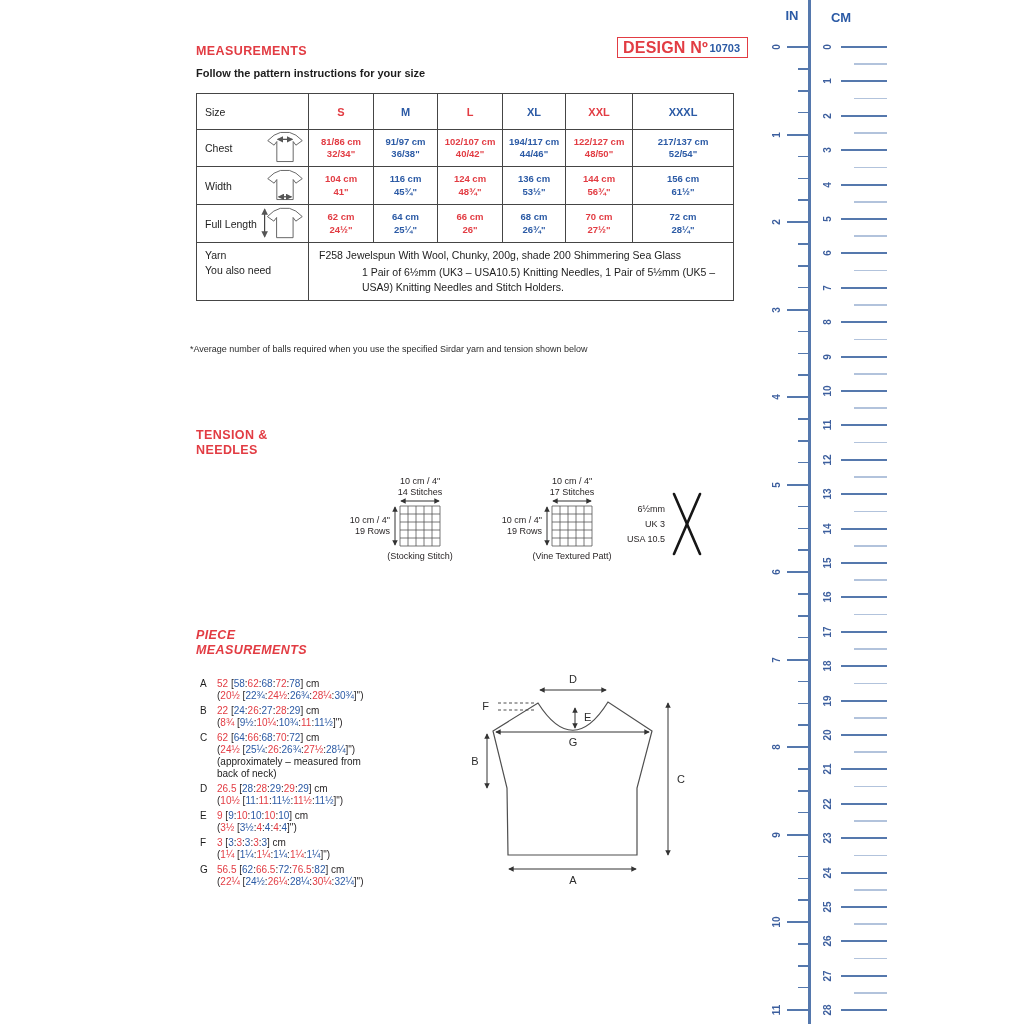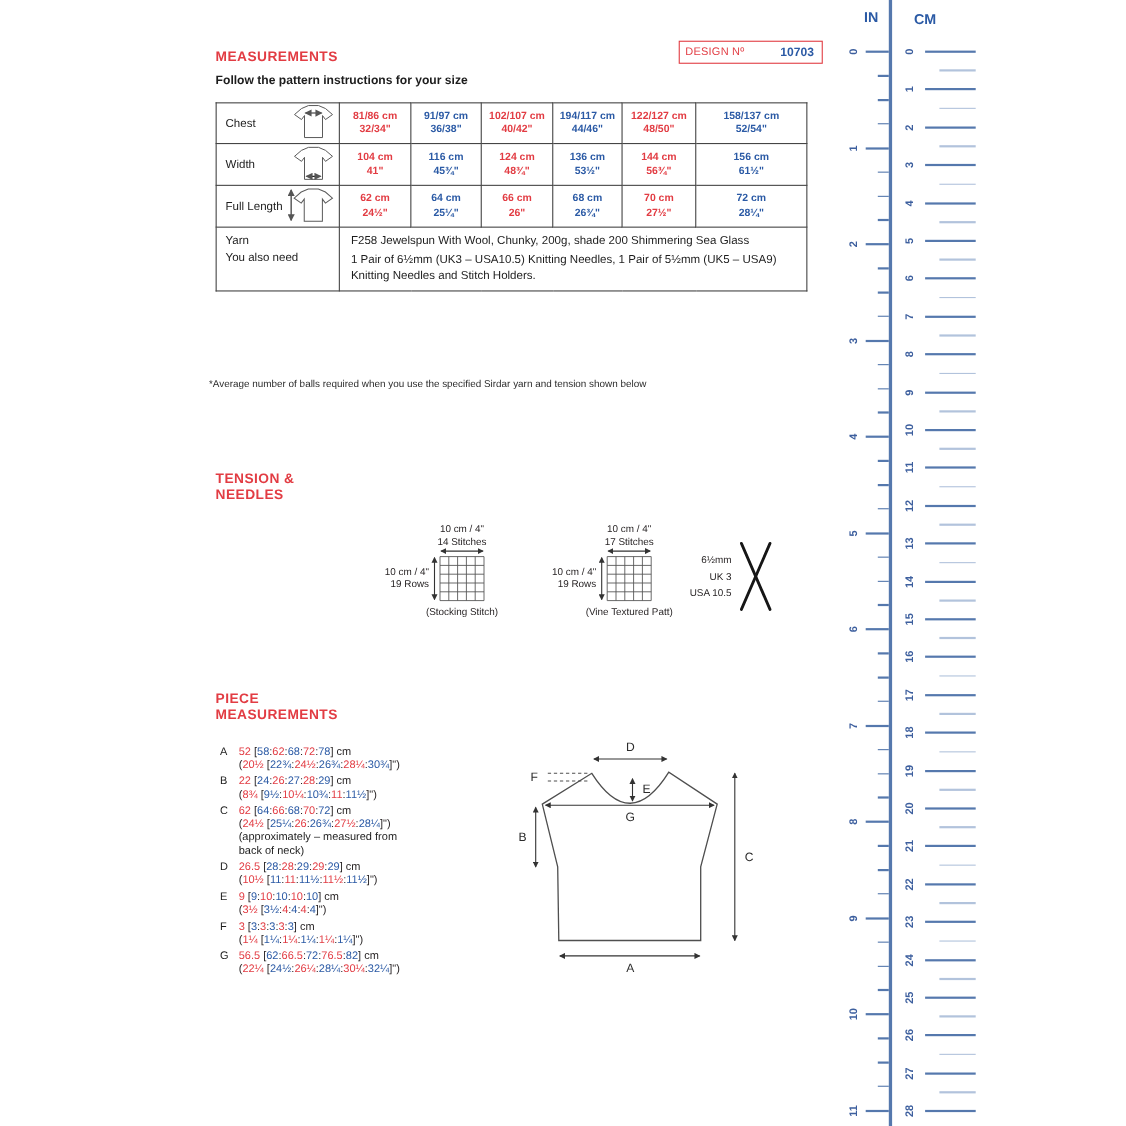--- a/index.html
+++ b/index.html
@@ -14,31 +14,31 @@
   .c-blue{color:var(--blue);}
   .pm-punct{color:#231f20;}
   .red-heading{
     color:var(--red);font-weight:bold;font-size:12.5px;line-height:15px;letter-spacing:.4px;
   }
   #subheading{font-weight:bold;font-size:11px;color:#1d1d1d;}
   #design-box{
     border:1.5px solid var(--red);display:flex;align-items:center;justify-content:space-between;
     padding:2px 7px 2px 5px;width:117px;height:15px;box-sizing:content-box;
   }
-  #design-box .dlabel{color:var(--red);font-weight:normal;font-size:10px;letter-spacing:.2px;}
+  #design-box .dlabel{color:var(--red);font-weight:bold;font-size:16px;letter-spacing:.2px;}
   #design-box .dnum{color:var(--blue);font-weight:bold;font-size:11px;}
   
   #meas-table{border-collapse:collapse;table-layout:fixed;width:537px;}
   #meas-table td{border:1.5px solid #454545;vertical-align:middle;padding:0;}
   .label-cell{padding-left:8px !important;font-size:10.5px;color:#1d1d1d;position:relative;}
   .label-cell .row-icon{position:absolute;right:3px;top:50%;transform:translateY(-50%);}
   .size-head{font-weight:bold;font-size:11px;text-align:center;}
   .val-cell{font-weight:bold;font-size:9.5px;text-align:center;line-height:12.5px;}
   .info-cell{padding:5px 10px !important;font-size:10.5px;line-height:15px;color:#1d1d1d;}
-  .info-cell .line2{margin-top:2px;}
+  .info-cell .line2{margin-top:2px;margin-left:43px;}
   .lab2{line-height:15px;}
   #footnote{font-size:9px;color:#2c2c2c;}
   
   #piece-list{width:255px;font-size:10px;line-height:12.2px;}
   .piece-item{position:relative;padding-left:17px;margin-bottom:2.5px;}
   .piece-letter{position:absolute;left:0;top:0;color:#1d1d1d;}
   .pm-note{color:#1d1d1d;}
   
   .ruler-num{
     position:absolute;width:26px;height:12px;line-height:12px;text-align:center;
@@ -86,20 +86,29 @@
   <colgroup>
     <col style="width:112px">
       <col style="width:65px">
       <col style="width:64px">
       <col style="width:65px">
       <col style="width:63px">
       <col style="width:67px">
       <col style="width:101px">
   </colgroup>
   <tbody>
+  <tr id="size-row" style="height:36px">
+    <td class="label-cell">Size</td>
+  <td class="size-head c-red">S</td>
+        <td class="size-head c-blue">M</td>
+        <td class="size-head c-red">L</td>
+        <td class="size-head c-blue">XL</td>
+        <td class="size-head c-red">XXL</td>
+        <td class="size-head c-blue">XXXL</td>
+      </tr>
   <tr id="row-chest" style="height:37px">
     <td class="label-cell">
       <span>Chest</span>
       <span class="row-icon">
         <svg width="40" height="34" viewBox="0 0 44 36">
           <path class="icon-stroke" d="M10 5 L17 2 L27 2 L34 5 L41 11 L34 16 L31 12 L31 34 L13 34 L13 12 L10 16 L3 11 Z"></path>
           <line x1="14" y1="9.5" x2="30" y2="9.5" stroke="#222" stroke-width="1.1" marker-start="url(#ahs)" marker-end="url(#ahs)"></line>
         </svg>
       </span>
     </td>
@@ -117,21 +126,21 @@
         </td>
         <td class="val-cell c-blue">
           <div>194/117 cm</div>
           <div>44/46"</div>
         </td>
         <td class="val-cell c-red">
           <div>122/127 cm</div>
           <div>48/50"</div>
         </td>
         <td class="val-cell c-blue">
-          <div>158/137 cm</div>
+          <div>217/137 cm</div>
           <div>52/54"</div>
         </td>
       </tr>
   <tr id="row-width" style="height:38px">
     <td class="label-cell">
       <span>Width</span>
       <span class="row-icon">
         <svg width="40" height="34" viewBox="0 0 44 36">
           <path class="icon-stroke" d="M10 5 L17 2 L27 2 L34 5 L41 11 L34 16 L31 12 L31 34 L13 34 L13 12 L10 16 L3 11 Z"></path>
           <line x1="15" y1="31" x2="29" y2="31" stroke="#222" stroke-width="1.1" marker-start="url(#ahs)" marker-end="url(#ahs)"></line>
@@ -247,21 +256,21 @@
 <svg class="abs" style="left:608px;top:488px;" width="100" height="72" viewBox="0 0 100 72">
   <text x="57" y="24" text-anchor="end">6½mm</text>
   <text x="57" y="39" text-anchor="end">UK 3</text>
   <text x="57" y="54" text-anchor="end">USA 10.5</text>
   <g>
     <line class="needle-line" x1="66" y1="6" x2="92" y2="66"></line>
     <line class="needle-line" x1="92" y1="6" x2="66" y2="66"></line>
   </g>
 </svg>
 
-<div class="abs red-heading" style="left:196px;top:628px;">
+<div class="abs red-heading" style="left:196px;top:628px;font-style:italic;">
   <div>PIECE</div>
   <div>MEASUREMENTS</div>
 </div>
 
 <div class="abs" id="piece-list" style="left:200px;top:678px;">
     <div class="piece-item">
       <span class="piece-letter">A</span>
       <div><span class="c-red">52</span><span class="pm-punct"> [</span><span class="c-blue">58</span><span class="pm-punct">:</span><span class="c-red">62</span><span class="pm-punct">:</span><span class="c-blue">68</span><span class="pm-punct">:</span><span class="c-red">72</span><span class="pm-punct">:</span><span class="c-blue">78</span><span class="pm-punct">] cm</span></div>
       <div><span class="pm-punct">(</span><span class="c-red">20½</span><span class="pm-punct"> [</span><span class="c-blue">22¾</span><span class="pm-punct">:</span><span class="c-red">24½</span><span class="pm-punct">:</span><span class="c-blue">26¾</span><span class="pm-punct">:</span><span class="c-red">28¼</span><span class="pm-punct">:</span><span class="c-blue">30¾</span><span class="pm-punct">]")</span></div>
     </div>

